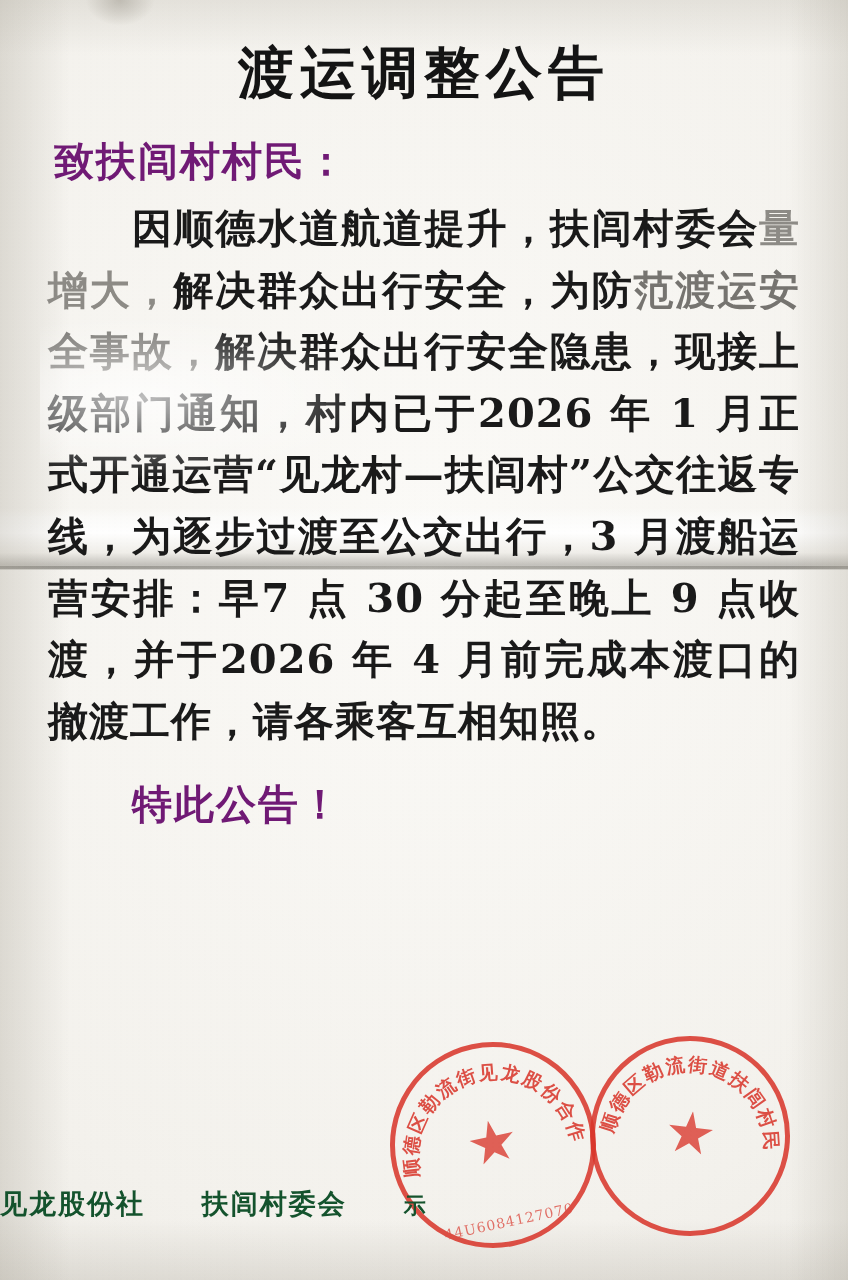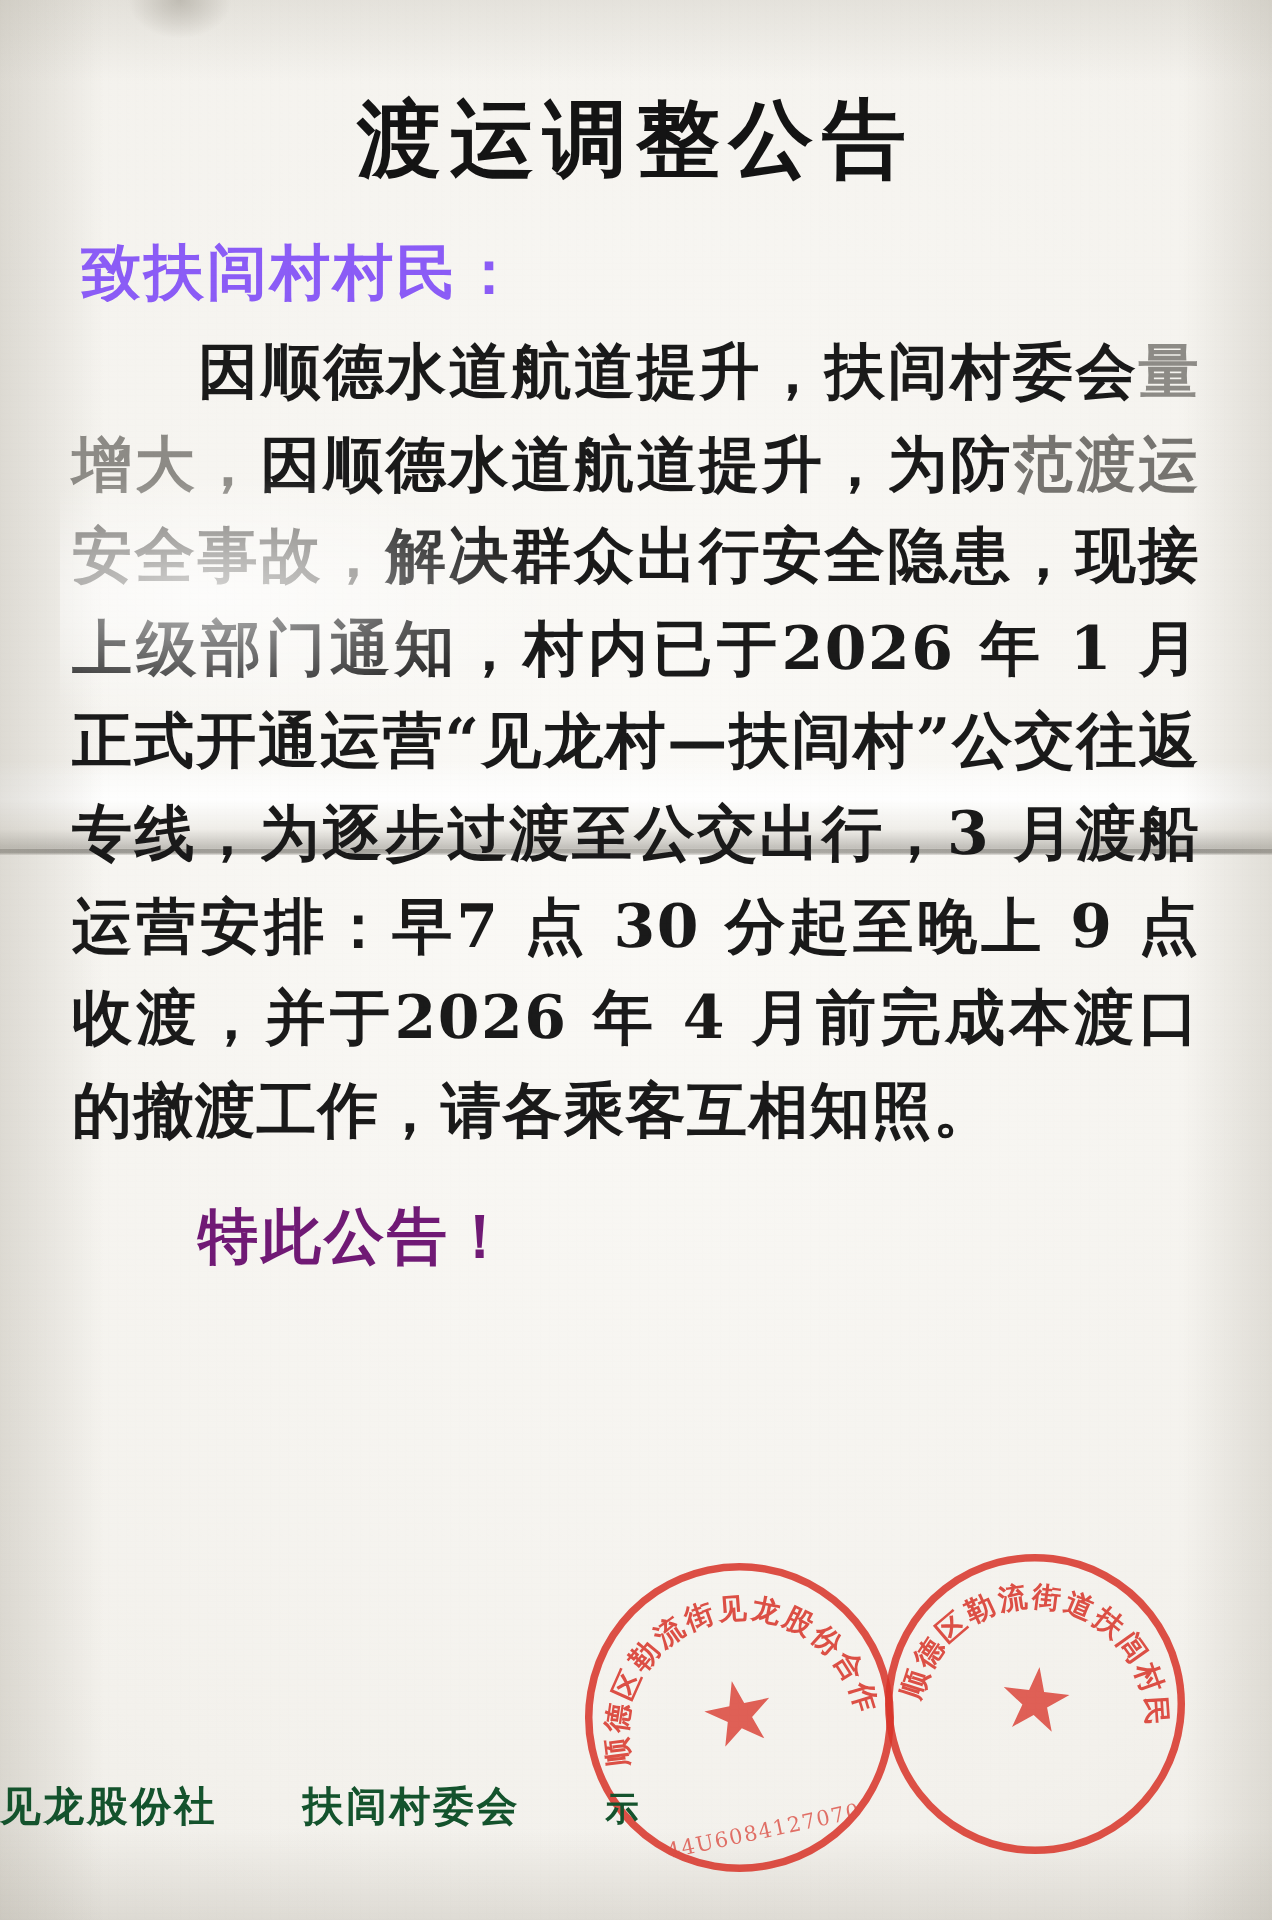--- a/index.html
+++ b/index.html
@@ -85,33 +85,33 @@
     z-index: 3;
     padding: 0 48px;
     color: #1b1b1b;
   }
   .title {
     text-align: center;
     font-family: "DejaVu Serif", serif;
     font-weight: 700;
     font-size: 56px;
     letter-spacing: 6px;
-    margin-top: 56px;
+    margin-top: 36px;
     margin-bottom: 22px;
     color: #141414;
   }
   .salutation {
     font-family: "DejaVu Serif", serif;
     font-size: 40px;
     font-weight: 600;
     letter-spacing: 2px;
     margin-top: 13px;
     margin-bottom: 8px;
     padding-left: 6px;
-    color: #8b5cf6;
+    color: #701a75;
   }
   .body {
     font-family: "DejaVu Serif", serif;
     font-size: 40px;
     font-weight: 600;
     line-height: 1.54;
     letter-spacing: 1px;
     text-align: justify;
     text-justify: inter-character;
     color: #1a1a1a;
@@ -228,21 +228,21 @@
 <div class="poster">
   <div class="paper"></div>
   <div class="smudge-top"></div>
   <div class="crease"></div>
   <div class="crease-line"></div>
 
   <div class="content">
     <div class="title">渡运调整公告</div>
     <div class="salutation">致扶闾村村民：</div>
     <div class="body">
-      <p class="p1"><span>因顺德水道航道提升，扶闾村委会</span><span class="faded-1">量增大，</span><span>因顺德水道航道提升，为防</span><span class="faded-2">范渡运安全事故，</span><span>解决群众出行安全</span><span>隐患，现接上级部门通知，村内已于</span><span>2026 年 1 月正式开通运营“见龙村—扶闾村”公交往返专线，为逐步过渡至公交出行，3 月渡船运营安排：早7 点 30 分起至晚上 9 点收渡，并于2026 年 4 月前完成本渡口的撤渡工作，请各乘客互相知照。</span></p>
+      <p class="p1"><span>因顺德水道航道提升，扶闾村委会</span><span class="faded-1">量增大，</span><span>解决群众出行安全，为防</span><span class="faded-2">范渡运安全事故，</span><span>解决群众出行安全</span><span>隐患，现接上级部门通知，村内已于</span><span>2026 年 1 月正式开通运营“见龙村—扶闾村”公交往返专线，为逐步过渡至公交出行，3 月渡船运营安排：早7 点 30 分起至晚上 9 点收渡，并于2026 年 4 月前完成本渡口的撤渡工作，请各乘客互相知照。</span></p>
     </div>
     <div class="closing">特此公告！</div>
   </div>
 
   <div class="fade-wash"></div>
 
   <div class="seals">
     <div class="seal seal-left">
       <div class="star"></div>
       <div class="seal-arc">

